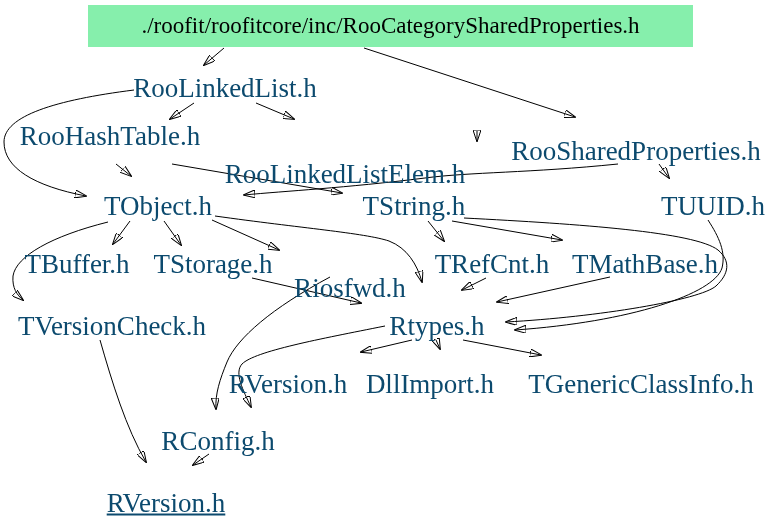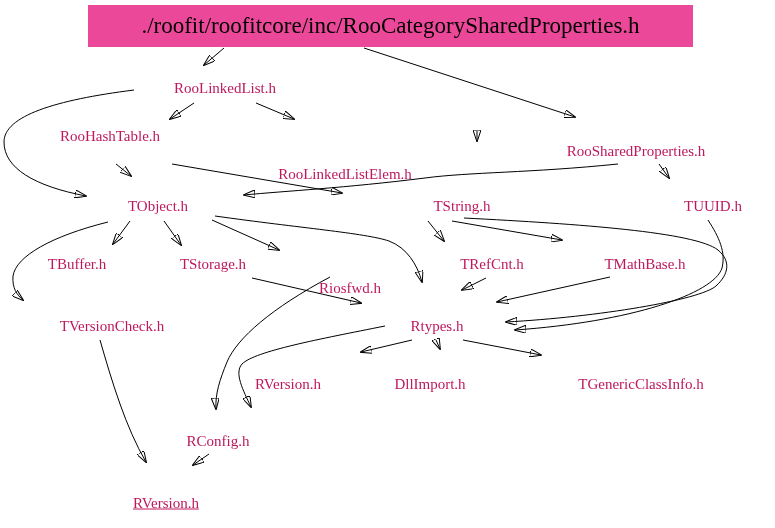--- a/index.html
+++ b/index.html
@@ -18,22 +18,22 @@
   }
   #edge-layer path {
     fill: none;
     stroke: #000000;
     stroke-width: 1;
   }
   .node {
     position: absolute;
     transform: translate(-50%, -50%);
     white-space: nowrap;
-    font-size: 15px;
-    color: #be185d;
+    font-size: 27px;
+    color: #0c4a6e;
     line-height: 1;
     cursor: pointer;
   }
   .root-node {
     position: absolute;
     display: flex;
     align-items: center;
     justify-content: center;
     white-space: nowrap;
     font-size: 23px;
@@ -78,27 +78,27 @@
         <path d="M 610,277 L 497,302" marker-end="url(#arrowhead)" stroke="#000000"></path>
         <path d="M 412,340 L 361,352" marker-end="url(#arrowhead)" stroke="#000000"></path>
         <path d="M 436,340 L 440,349" marker-end="url(#arrowhead)" stroke="#000000"></path>
         <path d="M 463,340 L 541,355" marker-end="url(#arrowhead)" stroke="#000000"></path>
         <path d="M 385,326 C 320,339 255,351 242,364 C 234,373 243,390 251,407" marker-end="url(#arrowhead)" stroke="#000000"></path>
         <path d="M 100,340 C 112,382 126,428 146,462" marker-end="url(#arrowhead)" stroke="#000000"></path>
         <path d="M 209,454 L 193,465" marker-end="url(#arrowhead)" stroke="#000000"></path>
       </g>
   </svg>
   <div id="nodes">
-      <div class="root-node" style="left: 88px; top: 5px; width: 605px; height: 42px; background: #ec4899;">./roofit/roofitcore/inc/RooCategorySharedProperties.h</div>
+      <div class="root-node" style="left: 88px; top: 5px; width: 605px; height: 42px; background: #86efac;">./roofit/roofitcore/inc/RooCategorySharedProperties.h</div>
       <div class="node" style="left: 225px; top: 88px;">RooLinkedList.h</div>
       <div class="node" style="left: 110px; top: 136px;">RooHashTable.h</div>
       <div class="node" style="left: 345px; top: 151px; margin-top: 23px;">RooLinkedListElem.h</div>
       <div class="node" style="left: 636px; top: 151px;">RooSharedProperties.h</div>
       <div class="node" style="left: 158px; top: 206px;">TObject.h</div>
-      <div class="node" style="left: 414px; top: 206px; margin-left: 48px;">TString.h</div>
+      <div class="node" style="left: 414px; top: 206px;">TString.h</div>
       <div class="node" style="left: 713px; top: 206px;">TUUID.h</div>
       <div class="node" style="left: 77px; top: 264px; text-align: right;">TBuffer.h</div>
       <div class="node" style="left: 213px; top: 264px;">TStorage.h</div>
       <div class="node" style="left: 350px; top: 264px; margin-top: 24px;">Riosfwd.h</div>
       <div class="node" style="left: 492px; top: 264px;">TRefCnt.h</div>
       <div class="node" style="left: 645px; top: 264px;">TMathBase.h</div>
       <div class="node" style="left: 112px; top: 326px;">TVersionCheck.h</div>
       <div class="node" style="left: 437px; top: 326px;">Rtypes.h</div>
       <div class="node" style="left: 288px; top: 384px;">RVersion.h</div>
       <div class="node" style="left: 430px; top: 384px;">DllImport.h</div>

